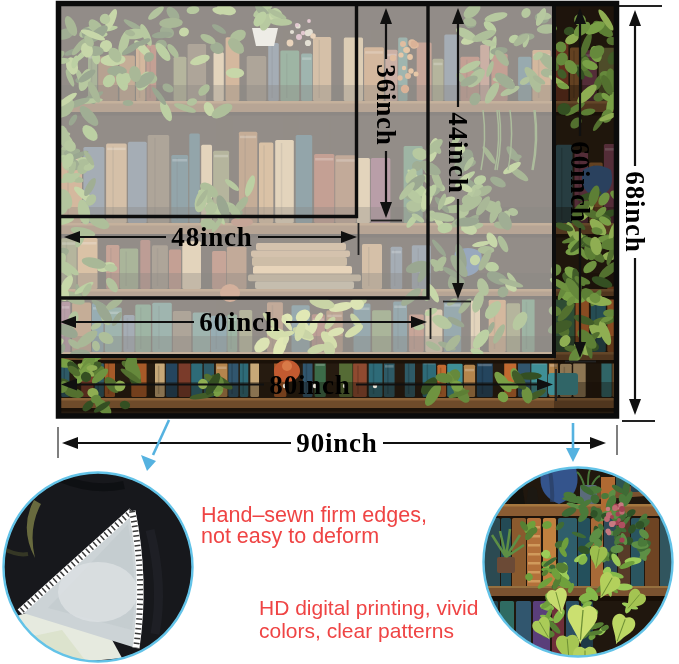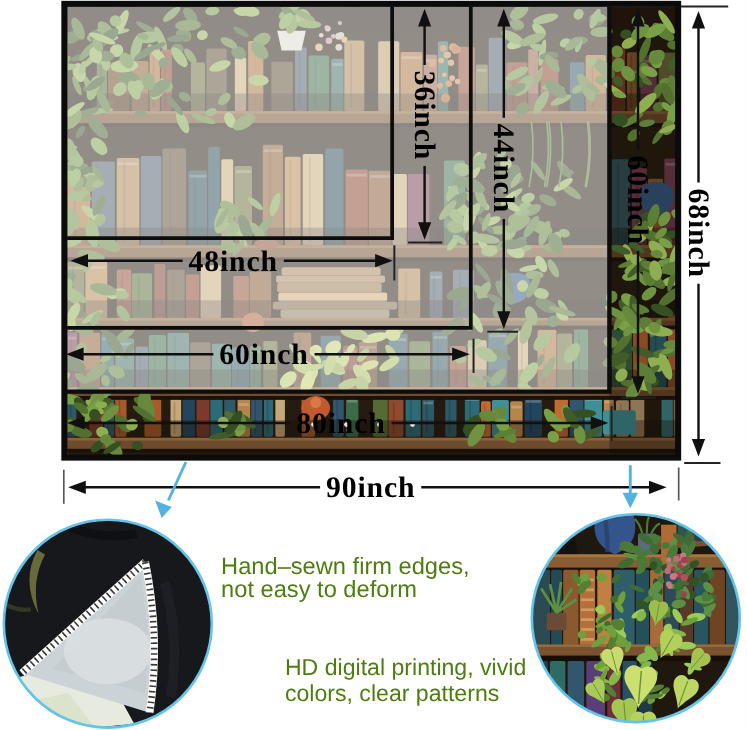--- a/index.html
+++ b/index.html
@@ -1,17 +1,17 @@
 <!DOCTYPE html>
 <html><head><meta charset="utf-8">
 <style>
 html,body{margin:0;padding:0;background:#fff}
 #page{position:relative;width:679px;height:664px;overflow:hidden;font-family:"Liberation Sans",sans-serif}
 .lbl{font-family:"Liberation Serif",serif;font-weight:bold;font-size:27px;fill:#000;letter-spacing:0.8px}
-.txt{position:absolute;color:#4d7c0f;font-size:21.5px;line-height:21px;white-space:nowrap}
+.txt{position:absolute;color:#ef4444;font-size:21.5px;line-height:21px;white-space:nowrap}
 </style></head>
 <body>
 <div id="page">
 <svg width="679" height="664" viewBox="0 0 679 664">
 <defs>
 <clipPath id="ph">
           <rect x="61" y="6" width="554" height="408"></rect>
         </clipPath>
 <clipPath id="c1">
           <circle cx="98" cy="567" r="94"></circle>

